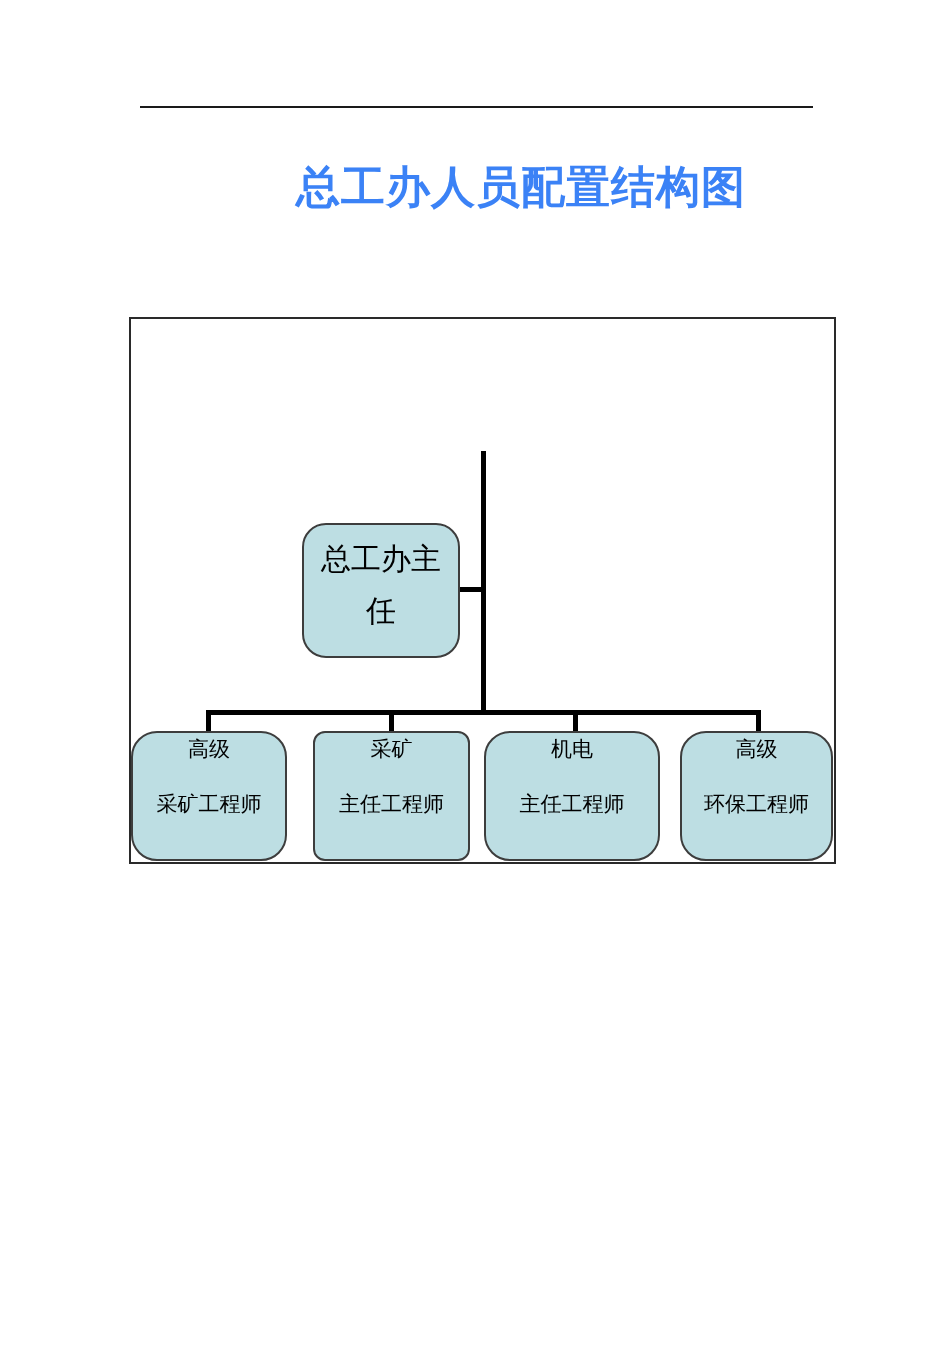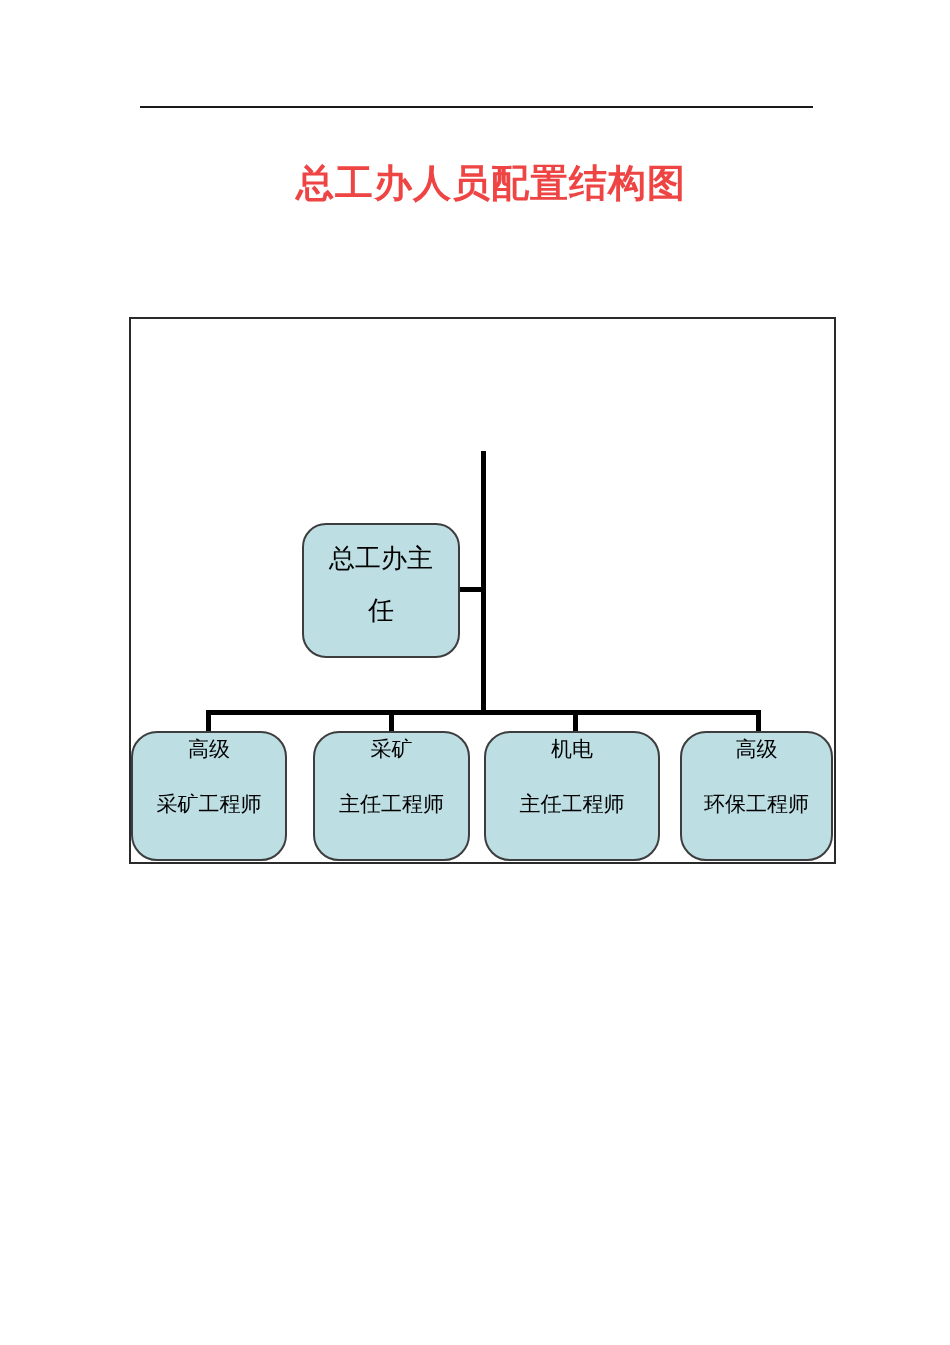--- a/index.html
+++ b/index.html
@@ -13,24 +13,24 @@
   }
   .header-rule {
     position: absolute;
     left: 140px; top: 106px;
     width: 673px; height: 2px;
     background: #1a1a1a;
   }
   .doc-title {
     position: absolute;
     left: 296px; top: 158px;
-    font-size: 38px;
+    font-size: 44px;
     letter-spacing: 1px;
     white-space: nowrap;
-    color: #ef4444;
+    color: #3b82f6;
   }
   .chart-frame {
     position: absolute;
     left: 129px; top: 317px;
     width: 707px; height: 547px;
     border: 2px solid #2a2a2a;
     background: #ffffff;
   }
   .node {
     position: absolute;
@@ -42,34 +42,34 @@
     left: 282px; top: -2px;
     width: 150px; height: 136px;
     border-radius: 24px;
     font-size: 30px;
     padding-top: 8px;
   }
   .node-director {
     left: 171px; top: 204px;
     width: 158px; height: 135px;
     border-radius: 24px;
-    font-size: 26px;
+    font-size: 30px;
     line-height: 52px;
     padding-top: 8px;
   }
   .node-leaf {
     top: 412px;
     height: 130px;
     border-radius: 26px;
     font-size: 21px;
   }
   .node-leaf .l1 { margin-top: 2px; }
   .node-leaf .l2 { margin-top: 27px; }
   .leaf-0 { left: 0px;   width: 156px; }
-  .leaf-1 { left: 182px; width: 157px; }
+  .leaf-1 { left: 182px; width: 157px; border-radius: 12px; }
   .leaf-2 { left: 353px; width: 176px; }
   .leaf-3 { left: 549px; width: 153px; }
   .conn { position: absolute; background: #000000; }
   .conn-main-v   { left: 350px; top: 132px; width: 5px; height: 261px; }
   .conn-dir-h    { left: 327px; top: 268px; width: 25px; height: 5px; }
   .conn-branch-h { left: 75px;  top: 391px; width: 555px; height: 5px; }
   .conn-stub     { top: 391px; width: 5px; height: 23px; }
   .stub-0 { left: 75px; }
   .stub-1 { left: 258px; }
   .stub-2 { left: 442px; }

